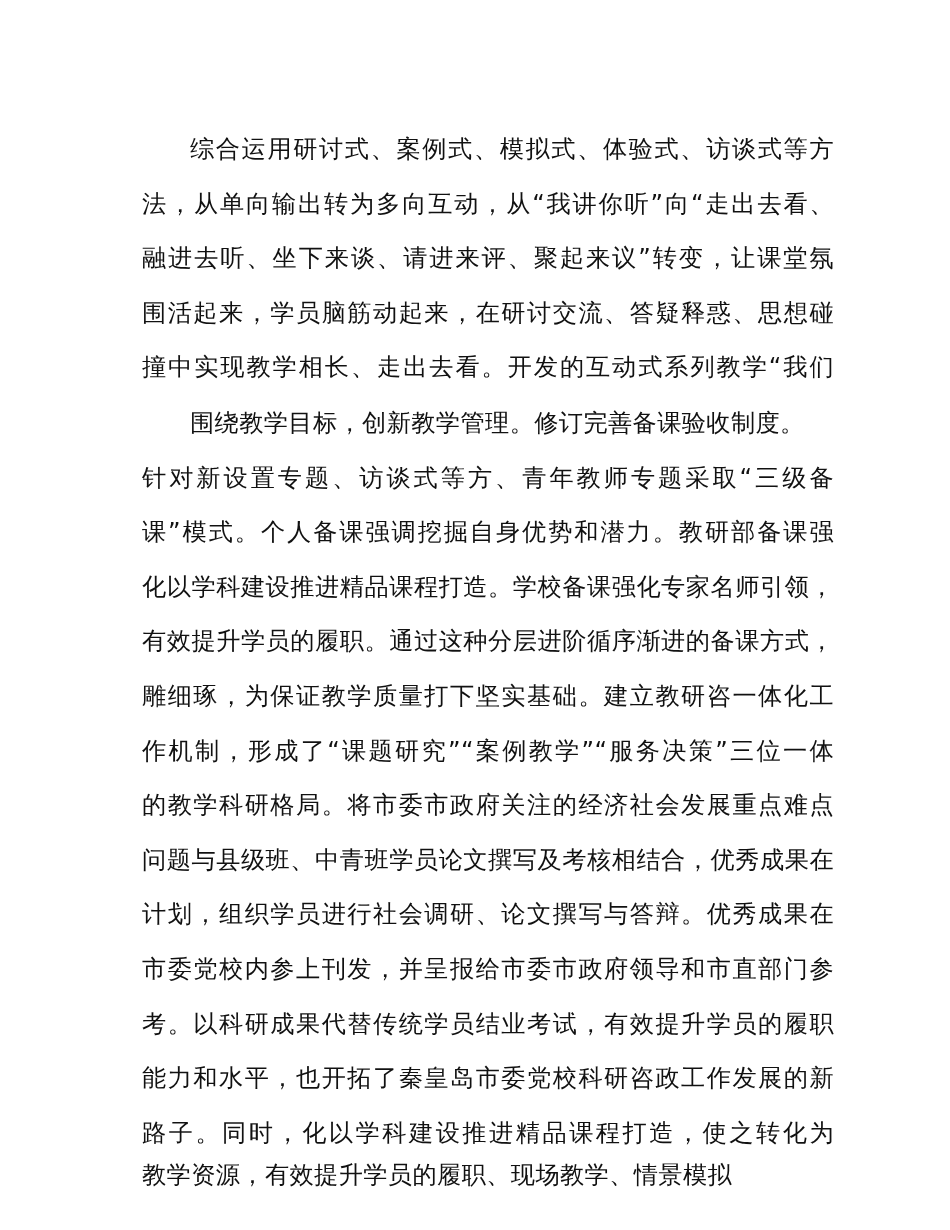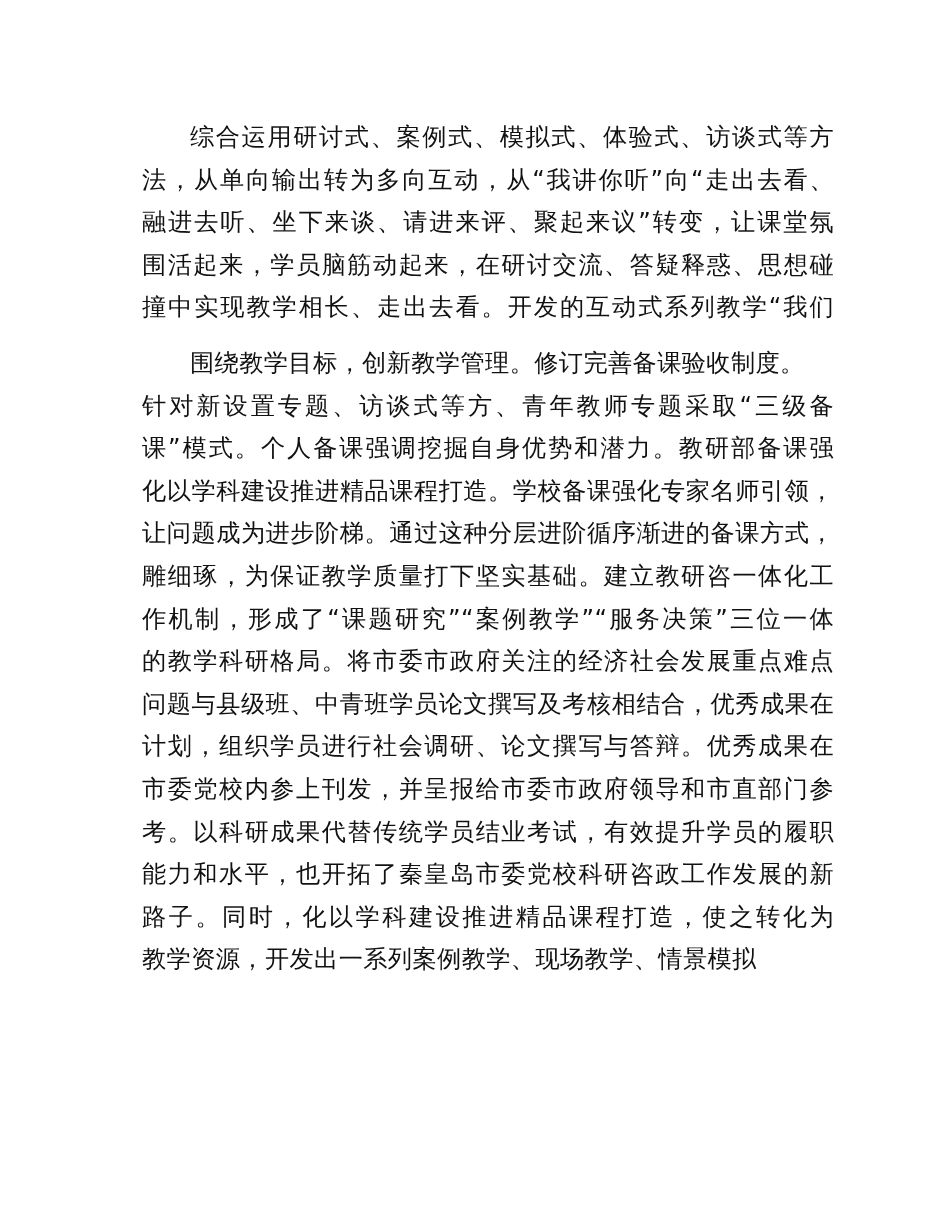--- a/index.html
+++ b/index.html
@@ -5,44 +5,44 @@
   html, body { margin: 0; padding: 0; background: #ffffff; }
   body { width: 950px; height: 1230px; position: relative; overflow: hidden; }
   .page {
     position: absolute; left: 142px; top: 116px; width: 692px;
     font-family: "DejaVu Sans", "Liberation Sans", sans-serif;
     color: #111111; font-size: 24.2px;
   }
   .para { margin: 0; }
   .para + .para { margin-top: 13px; }
   .line { height: 42.6px; line-height: 42.6px; white-space: nowrap; letter-spacing: 0.4px; }
-  .line.justify { text-align: justify; text-align-last: justify; }
+  .line.justify { text-align: justify; text-align-last: justify; margin-top: 12px; }
   .indent { padding-left: 48px; }
 </style>
 </head>
 <body>
 
 <div class="page">
   <div class="para">
     <div class="line justify indent">综合运用研讨式、案例式、模拟式、体验式、访谈式等方</div>
     <div class="line justify">法，从单向输出转为多向互动，从“我讲你听”向“走出去看、</div>
     <div class="line justify">融进去听、坐下来谈、请进来评、聚起来议”转变，让课堂氛</div>
     <div class="line justify">围活起来，学员脑筋动起来，在研讨交流、答疑释惑、思想碰</div>
     <div class="line justify">撞中实现教学相长、走出去看。开发的互动式系列教学“我们</div>
   </div>
   <div class="para">
     <div class="line indent">围绕教学目标，创新教学管理。修订完善备课验收制度。</div>
     <div class="line justify">针对新设置专题、访谈式等方、青年教师专题采取“三级备</div>
     <div class="line justify">课”模式。个人备课强调挖掘自身优势和潜力。教研部备课强</div>
     <div class="line justify">化以学科建设推进精品课程打造。学校备课强化专家名师引领，</div>
-    <div class="line justify">让问题成为进步阶梯。通过这种分层进阶循序渐进的备课方式，</div>
+    <div class="line justify">有效提升学员的履职。通过这种分层进阶循序渐进的备课方式，</div>
     <div class="line justify">雕细琢，为保证教学质量打下坚实基础。建立教研咨一体化工</div>
     <div class="line justify">作机制，形成了“课题研究”“案例教学”“服务决策”三位一体</div>
     <div class="line justify">的教学科研格局。将市委市政府关注的经济社会发展重点难点</div>
     <div class="line justify">问题与县级班、中青班学员论文撰写及考核相结合，优秀成果在</div>
     <div class="line justify">计划，组织学员进行社会调研、论文撰写与答辩。优秀成果在</div>
     <div class="line justify">市委党校内参上刊发，并呈报给市委市政府领导和市直部门参</div>
     <div class="line justify">考。以科研成果代替传统学员结业考试，有效提升学员的履职</div>
     <div class="line justify">能力和水平，也开拓了秦皇岛市委党校科研咨政工作发展的新</div>
     <div class="line justify">路子。同时，化以学科建设推进精品课程打造，使之转化为</div>
-    <div class="line">教学资源，开发出一系列案例教学、现场教学、情景模拟</div>
+    <div class="line">教学资源，有效提升学员的履职、现场教学、情景模拟</div>
   </div>
 </div>
 
 </body></html>

